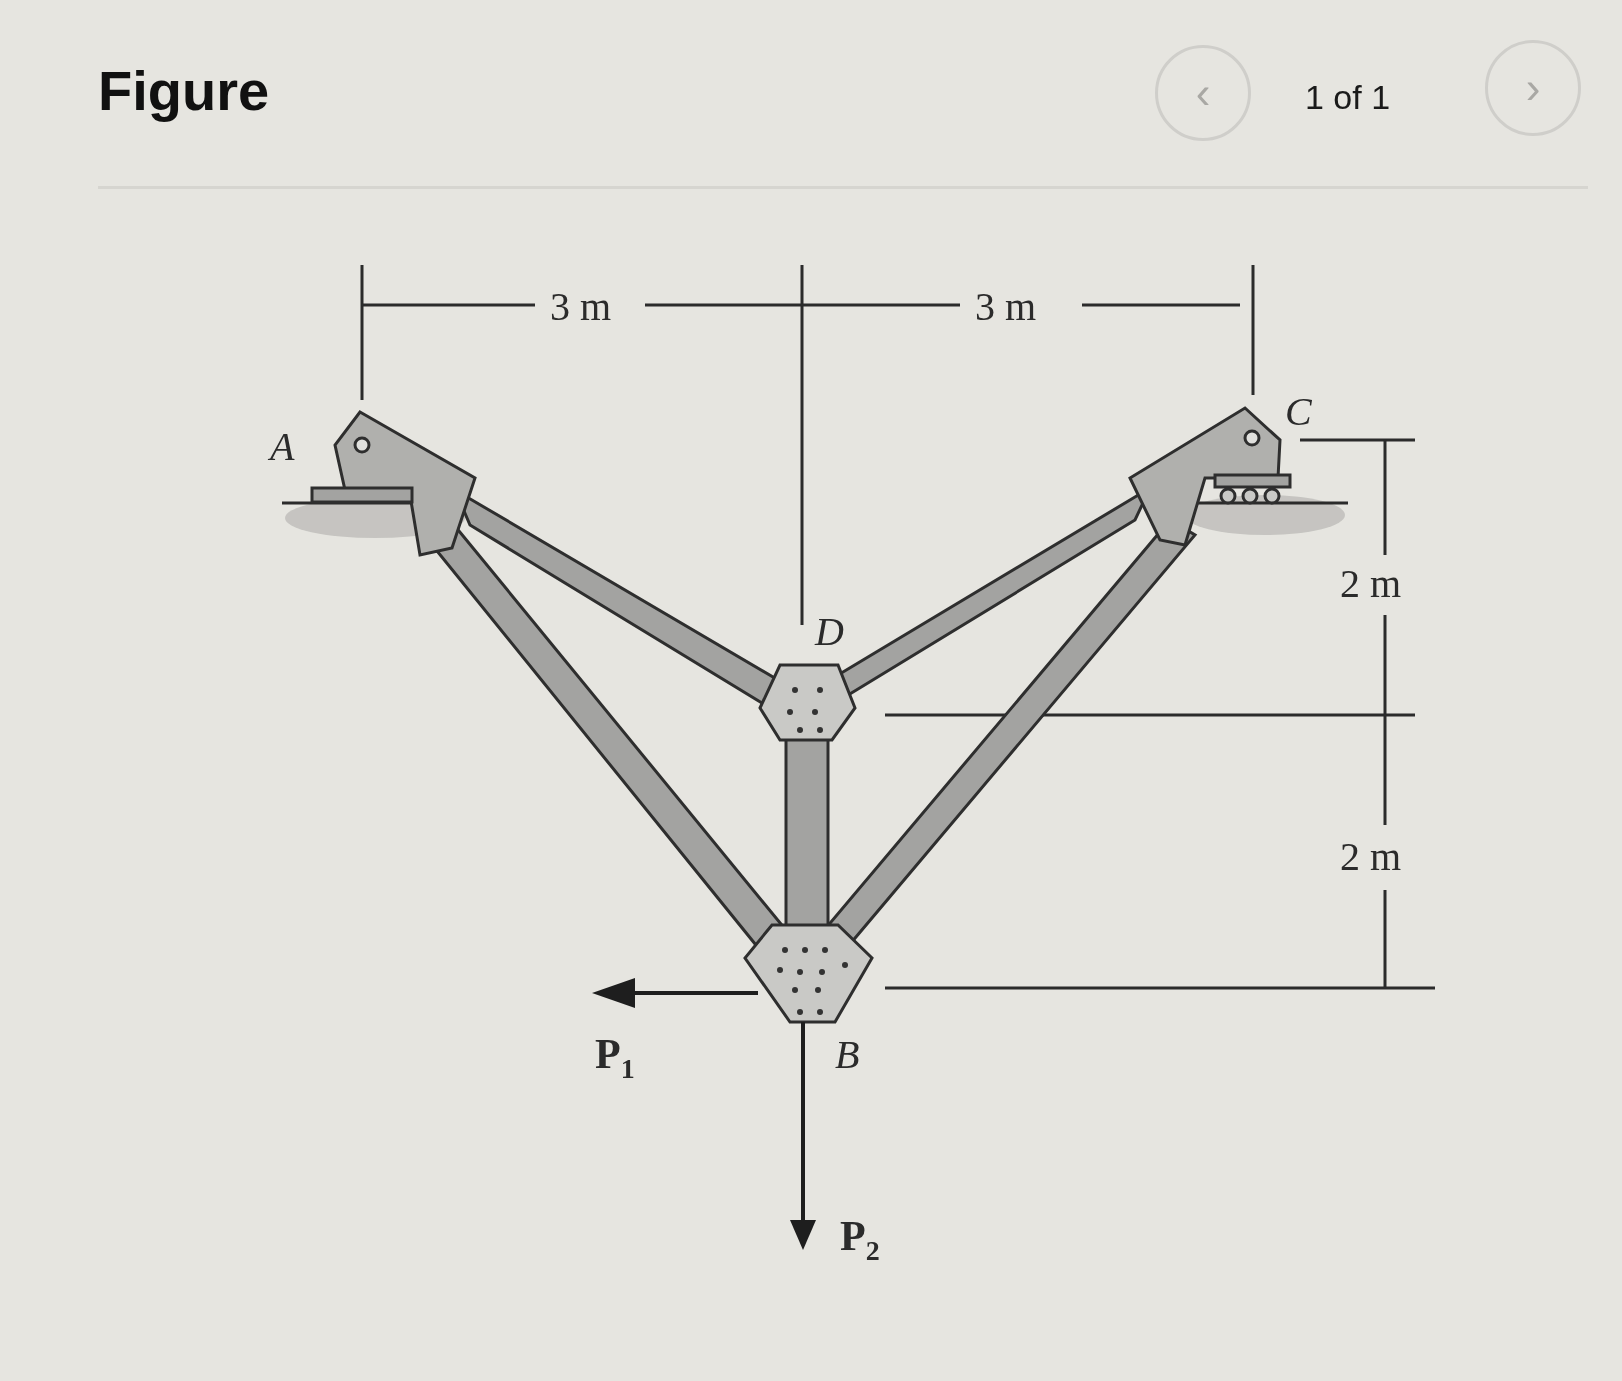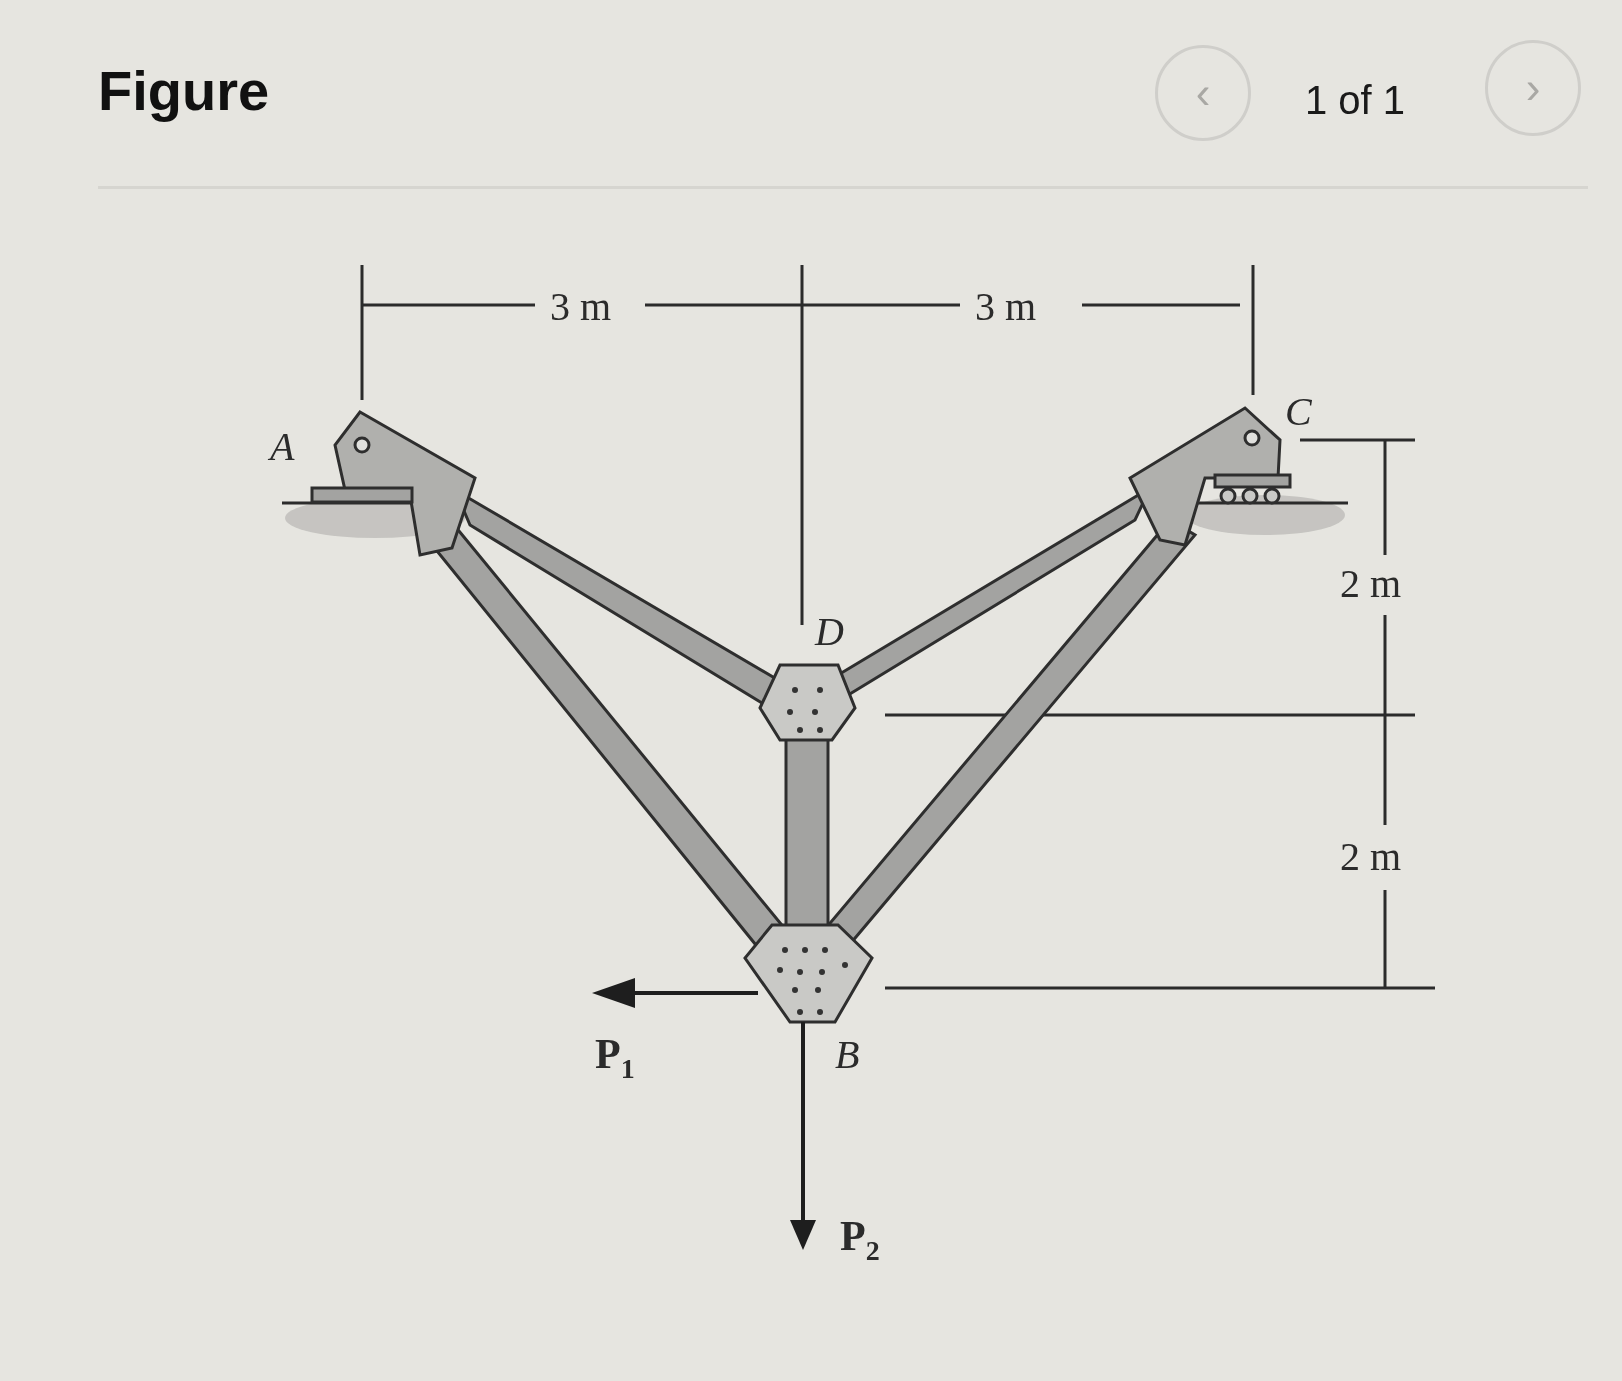--- a/index.html
+++ b/index.html
@@ -20,21 +20,21 @@
   .nav-btn {
     position:absolute; width:96px; height:96px; border-radius:50%;
     border:3px solid #cfceca; box-sizing:border-box;
     display:flex; align-items:center; justify-content:center;
     color:#a9a8a4; font-size:44px; cursor:pointer;
   }
   .prev { left:1155px; top:45px; }
   .next { left:1485px; top:40px; }
   .pager {
     position:absolute; left:1305px; top:78px;
-    font-size:40px; color:#1a1a1a;
+    font-size:34px; color:#1a1a1a;
   }
   .divider {
     position:absolute; left:98px; top:186px; width:1490px; height:3px;
     background:#d6d5d0;
   }
   svg.fig { position:absolute; left:0; top:0; }
   .lbl { font-family:"Liberation Serif", serif; fill:#2b2b2b; }
 </style>
 </head>
 <body>

